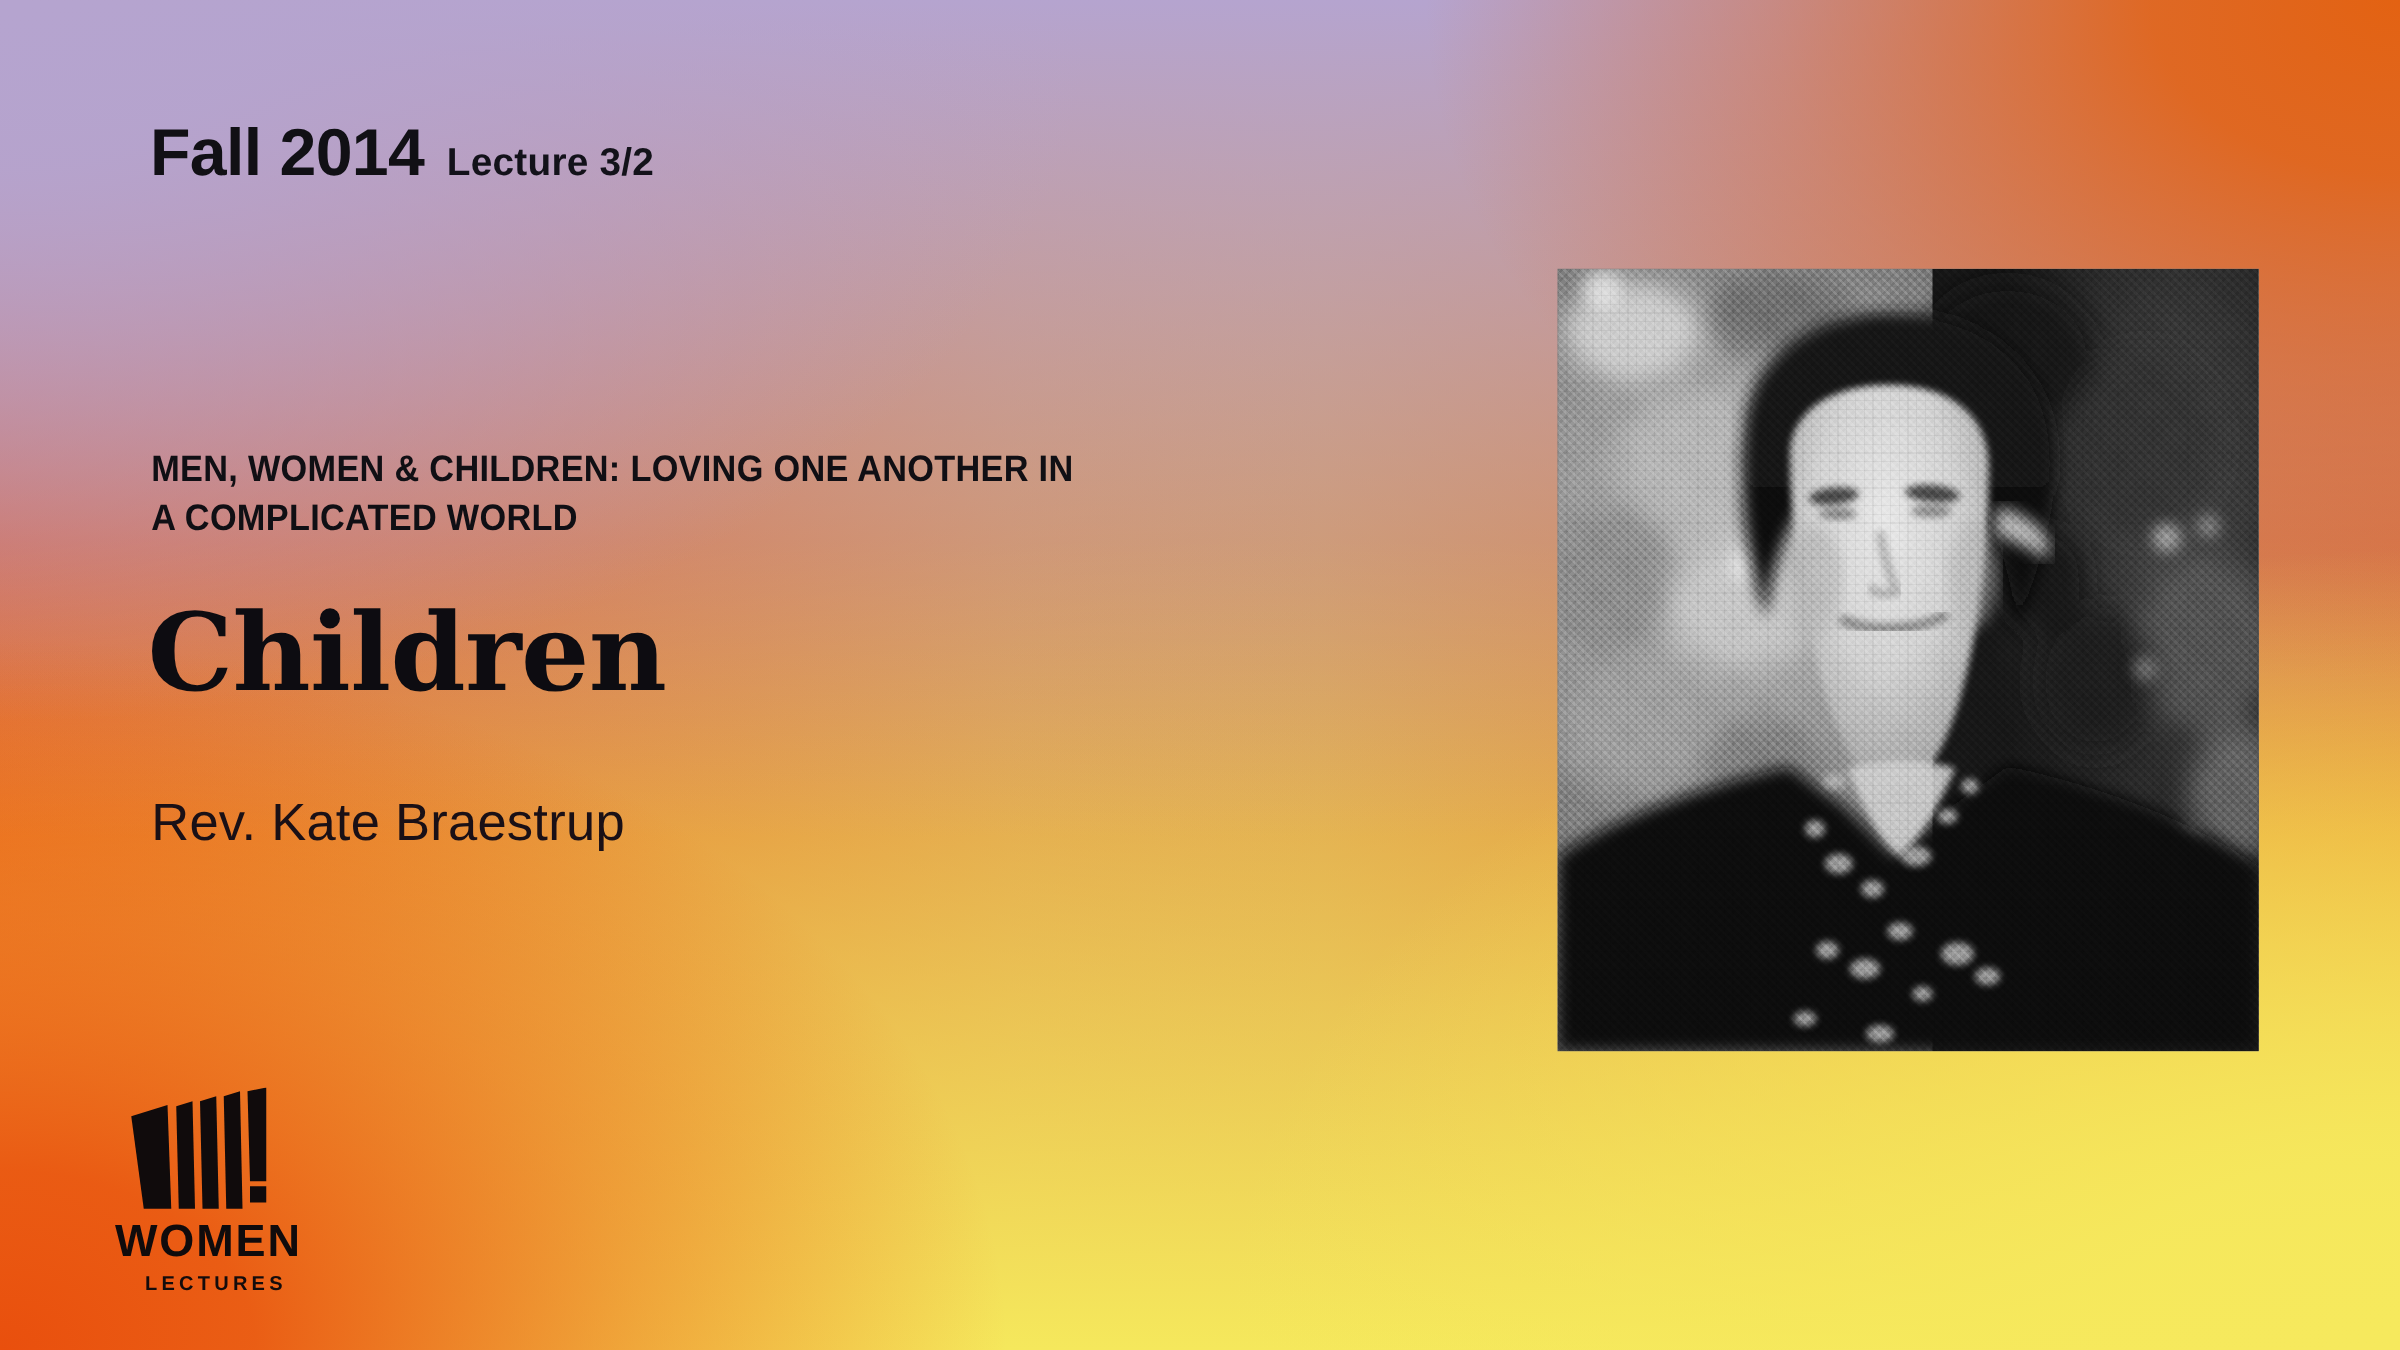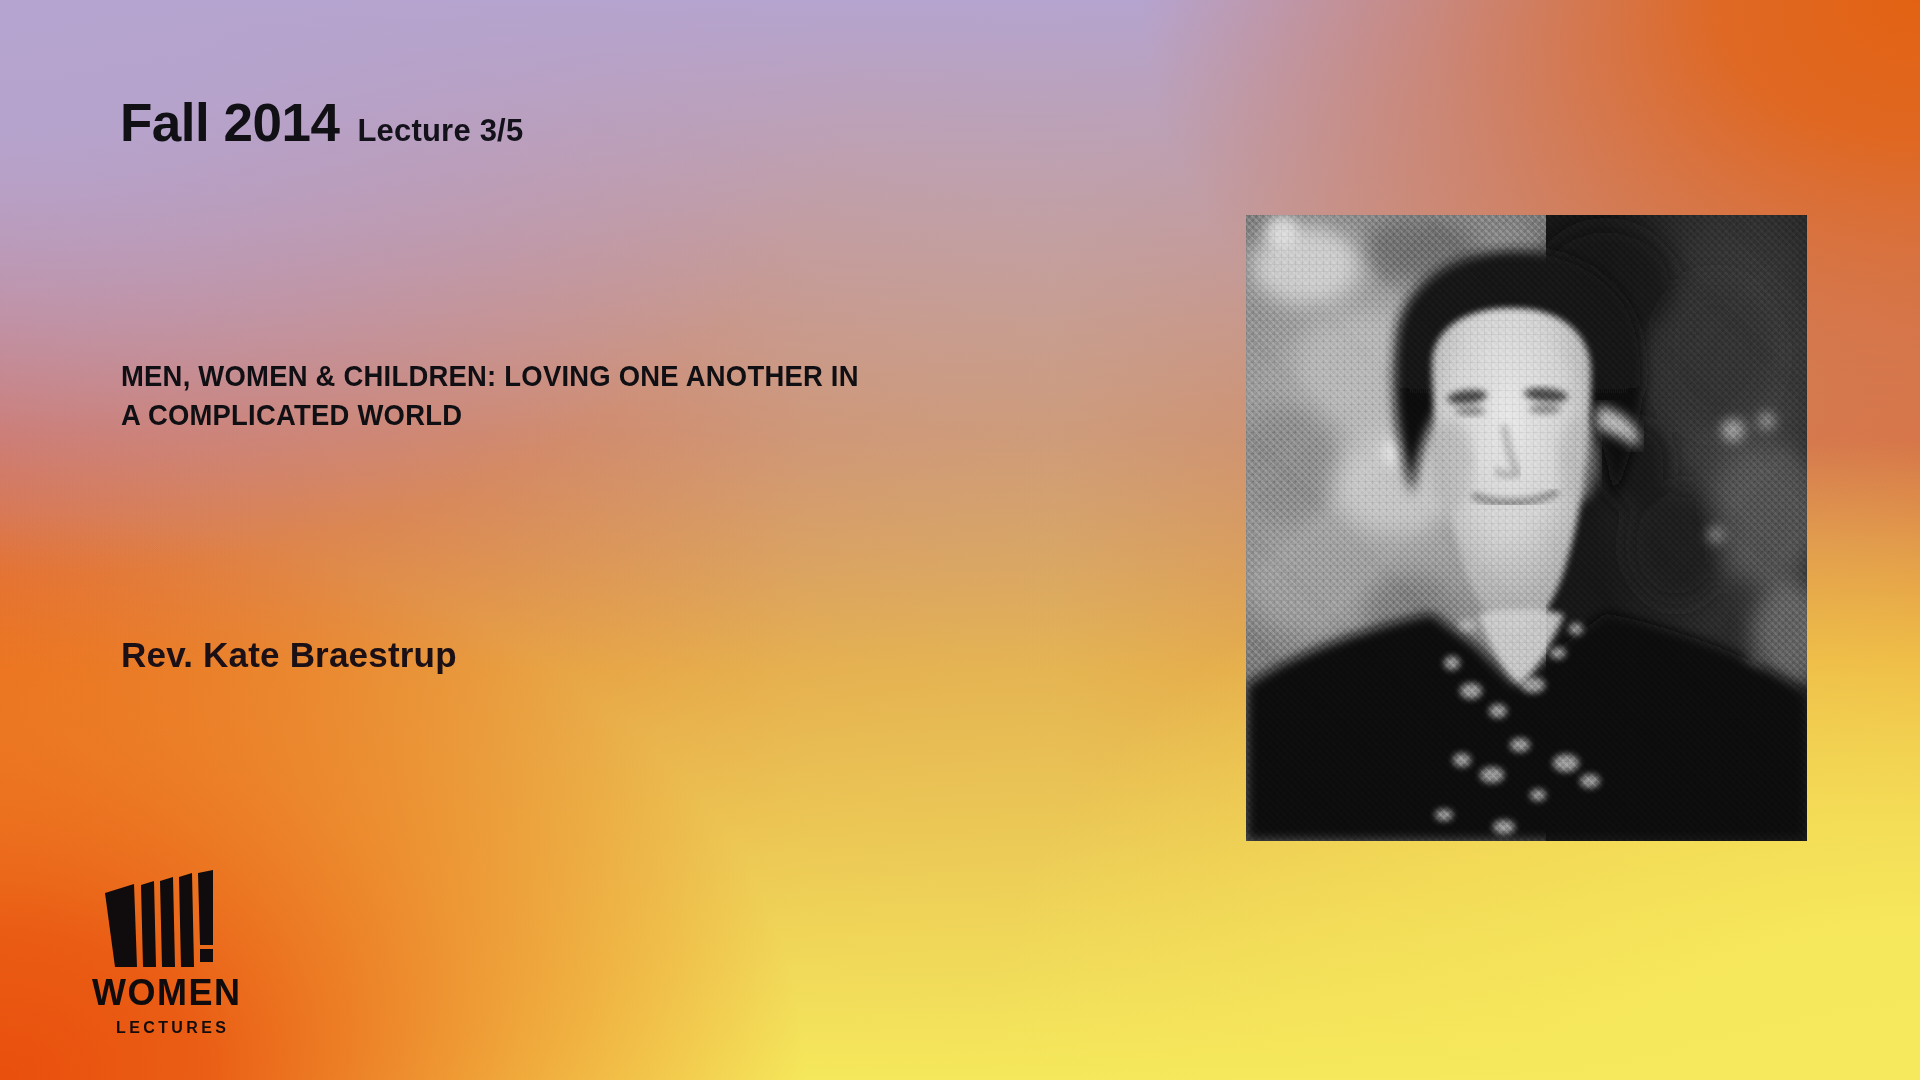--- a/index.html
+++ b/index.html
@@ -135,22 +135,22 @@
     font-weight: 700;
     letter-spacing: -0.5px;
     line-height: 1;
     color: #0d0c11;
   }
 
   #speaker {
     position: absolute;
     left: 121px;
     top: 637px;
-    font-size: 35px;
-    font-weight: 700;
+    font-size: 42px;
+    font-weight: 400;
     letter-spacing: 0.2px;
     line-height: 1;
     color: #1a1016;
   }
 
   
   #logo {
     position: absolute;
     left: 92px;
     top: 870px;
@@ -233,25 +233,26 @@
   <div class="grad-layer grad-base"></div>
   <div class="grad-layer grad-tl"></div>
   <div class="grad-layer grad-tr"></div>
   <div class="grad-layer grad-bl"></div>
   <div class="grad-layer grad-br"></div>
 
   <div class="content">
 
     <div id="eyebrow">
       <span class="term">Fall 2014</span>
-      <span class="lecture">Lecture 3/5</span>
+      <span class="lecture">Lecture 3/2</span>
     </div>
 
     <div id="series-title">MEN, WOMEN &amp; CHILDREN: LOVING ONE ANOTHER IN A COMPLICATED WORLD</div>
 
+    <h1 id="talk-title">Children</h1>
 
     <div id="speaker">Rev. Kate Braestrup</div>
   </div>
 
   <div id="logo">
     <svg class="mark" viewBox="0 0 122 98">
       <g fill="#100b0c">
 
         <path d="M4 23 L33 14 L36 97 L14 97 Z"></path>
 

